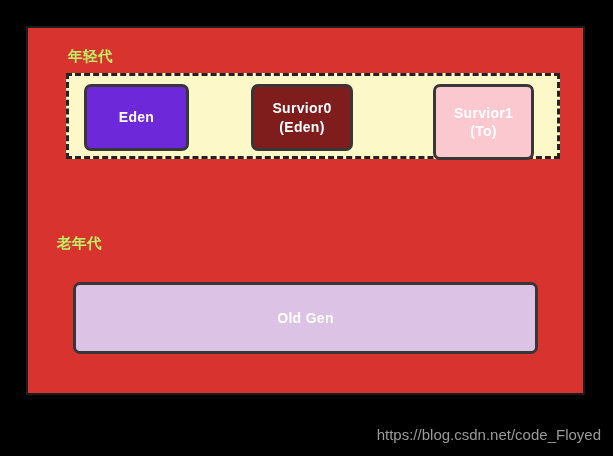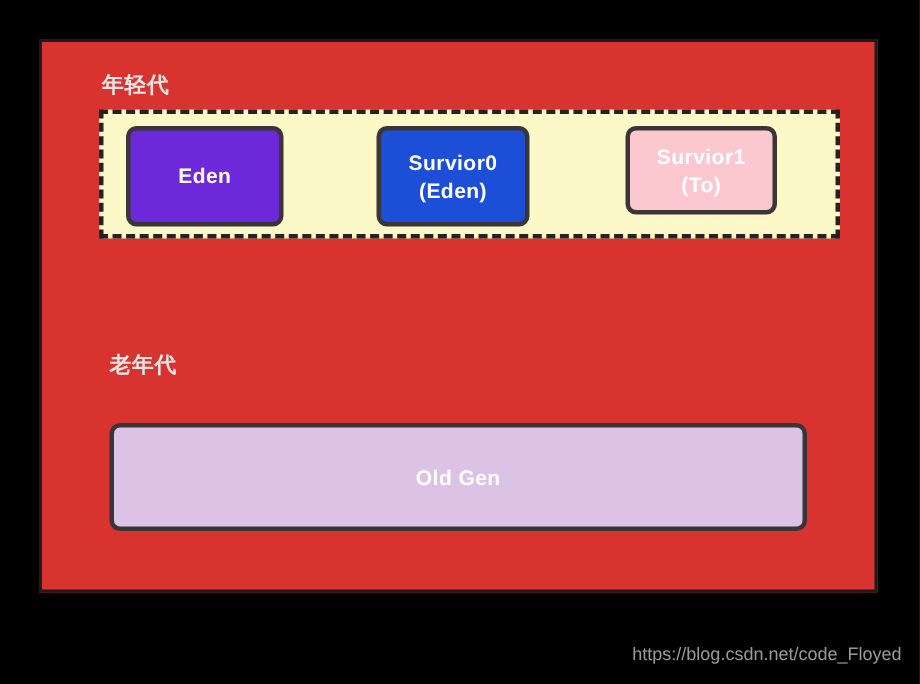--- a/index.html
+++ b/index.html
@@ -23,28 +23,28 @@
     width: 559px;
     height: 369px;
     background: #d8332f;
     border: 2px solid #1c1c1c;
     box-sizing: border-box;
   }
 
   
   .section-heading {
     position: absolute;
-    color: #e5e5e5;
+    color: #bef264;
     font-weight: bold;
     font-size: 14.5px;
     letter-spacing: 0.5px;
     white-space: nowrap;
   }
   .heading-young { left: 40px; top: 19px; }
-  .heading-old   { left: 45px; top: 206px; }
+  .heading-old   { left: 29px; top: 206px; }
 
   
   .young-gen-container {
     position: absolute;
     left: 38px;
     top: 45px;
     width: 494px;
     height: 86px;
     background: #fcf8c8;
     border: 3px dashed #232323;
@@ -74,27 +74,27 @@
     width: 105px;
     height: 67px;
     background: #6d28d9;
     text-align: right;
   }
   .box-survivor0 {
     left: 182px;
     top: 8px;
     width: 102px;
     height: 67px;
-    background: #1d4ed8;
+    background: #7f1d1d;
   }
   .box-survivor1 {
-    left: 348px;
+    left: 364px;
     top: 8px;
     width: 101px;
-    height: 59px;
+    height: 76px;
     background: #fbc8d0;
   }
 
   
   .box-oldgen {
     position: absolute;
     left: 45px;
     top: 230px;
     width: 465px;
     height: 72px;
@@ -111,21 +111,21 @@
     letter-spacing: 0.3px;
     margin-top: 24px;
   }
 
   
   .watermark {
     position: absolute;
     right: 12px;
     bottom: 13px;
     color: #9a9a9a;
-    font-size: 12px;
+    font-size: 15px;
     white-space: nowrap;
   }
 
   .box-line { display: block; }
 </style>
 </head>
 <body>
 
 <div class="heap-panel">
 

